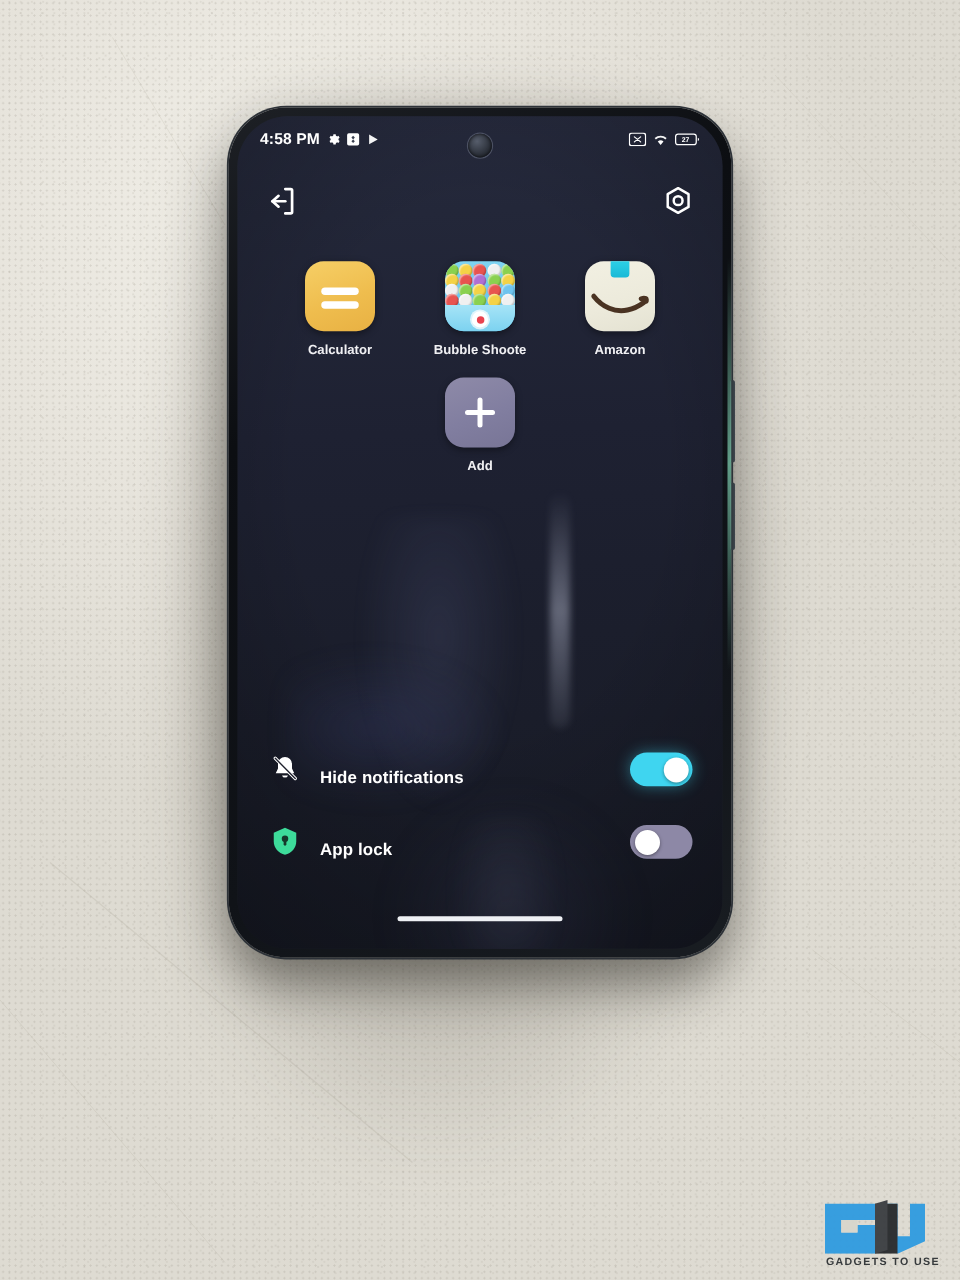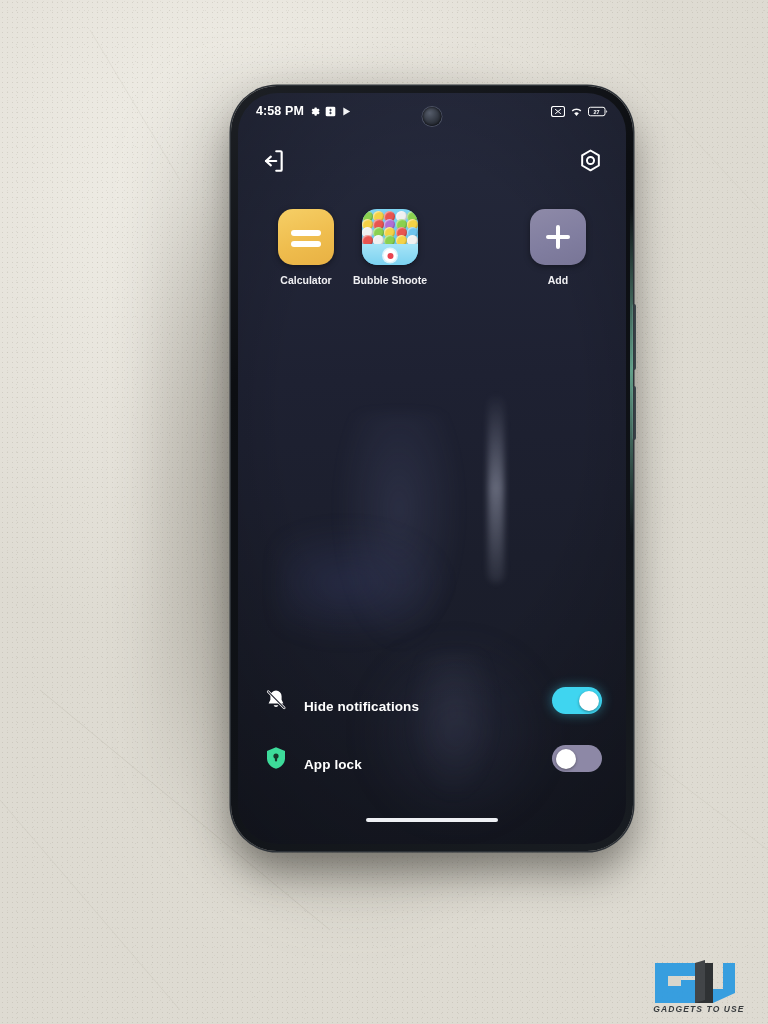--- a/index.html
+++ b/index.html
@@ -36,28 +36,27 @@
     left:150px; top:72px; width:480px; height:860px;
     border-radius:62px;
     background:radial-gradient(ellipse at 42% 45%, rgba(90,86,76,.55) 0%, rgba(110,106,96,.30) 45%, rgba(140,136,126,0) 72%);
     filter:blur(22px);
   }
 
   
   #device {
     position:absolute;
     left:183px; top:86px;
-    width:402px; height:765px;
+    width:402px; height:680px;
     border-radius:46px;
     background:linear-gradient(150deg,#1d2025 0%,#0c0e12 30%,#101318 70%,#191d22 100%);
     box-shadow:
       0 0 0 1.5px #2d3238,
       0 22px 42px rgba(40,38,32,.55);
     padding:7px;
-    margin-left:48px;
   }
   
   .side-btn {
     position:absolute; right:-3px; width:4px;
     background:linear-gradient(90deg,#2a3035,#3e464d);
     border-radius:2px;
   }
   #btn-power { top:300px; height:54px; }
   #btn-vol   { top:218px; height:66px; }
   #edge-gleam {
@@ -138,21 +137,21 @@
     position:absolute; left:0; right:0; text-align:center;
     color:#fff; font-size:18px; font-weight:bold; letter-spacing:.2px;
   }
   .bar-icon { width:26px; height:26px; position:relative; z-index:6; cursor:pointer; }
 
   
   #app-grid {
     position:relative; z-index:5;
     margin-top:22px;
     padding:0 26px;
-    display:grid; grid-template-columns:repeat(4,1fr);
+    display:grid; grid-template-columns:repeat(3,1fr);
     row-gap:16px;
   }
   .app-cell { display:flex; flex-direction:column; align-items:center; cursor:pointer; }
   .app-icon {
     width:56px; height:56px; border-radius:15px;
     position:relative; overflow:hidden;
     box-shadow:0 2px 6px rgba(0,0,0,.38);
   }
   .app-label {
     margin-top:9px; color:#f0f0f3; font-size:10.5px; font-weight:bold;
@@ -223,23 +222,22 @@
   #home-indicator {
     position:absolute; z-index:5; bottom:22px; left:50%;
     transform:translateX(-50%);
     width:132px; height:4px; border-radius:3px;
     background:#eef0f4;
   }
 
   
   #watermark {
     position:absolute; right:16px; bottom:10px;
-    width:106px; display:flex; flex-direction:column; align-items:center;
+    width:106px; display:flex; flex-direction:column; align-items:flex-end;
     opacity:.95;
-    font-style:italic;
   }
   #wm-text {
     margin-top:1px; font-size:8.5px; font-weight:bold; letter-spacing:1.1px;
     color:#2f3336; font-family:"Liberation Sans", sans-serif;
   }
 </style>
 </head>
 <body>
 
 <div id="wall">
@@ -367,20 +365,30 @@
             <i class="bub" style="background:#8ad14f"></i>
               <i class="bub" style="background:#f4d246"></i>
             <i class="bub" style="background:#f0f0f0"></i>
           </div>
           <div class="water"></div>
           <div class="shooter"></div>
         </div>
         <div class="app-label">Bubble Shooter…</div>
       </div>
 
+      <div class="app-cell">
+        <div class="app-icon ic-amazon">
+          <span class="tab"></span>
+          <svg class="smile" width="46" height="26" viewBox="0 0 46 26">
+            <path d="M2 8c7 9 17 13 27 11 5-1 9-3 13-6" fill="none" stroke="#4a3322" stroke-width="4" stroke-linecap="round"></path>
+            <path d="M40 10c3-1 5 0 4 2" fill="none" stroke="#4a3322" stroke-width="4" stroke-linecap="round"></path>
+          </svg>
+        </div>
+        <div class="app-label">Amazon</div>
+      </div>
 
       <div></div>
 
       <div class="app-cell">
         <div class="app-icon ic-add">
           <span class="pbar ph"></span>
             <span class="pbar pv"></span>
         </div>
         <div class="app-label">Add</div>
       </div>

